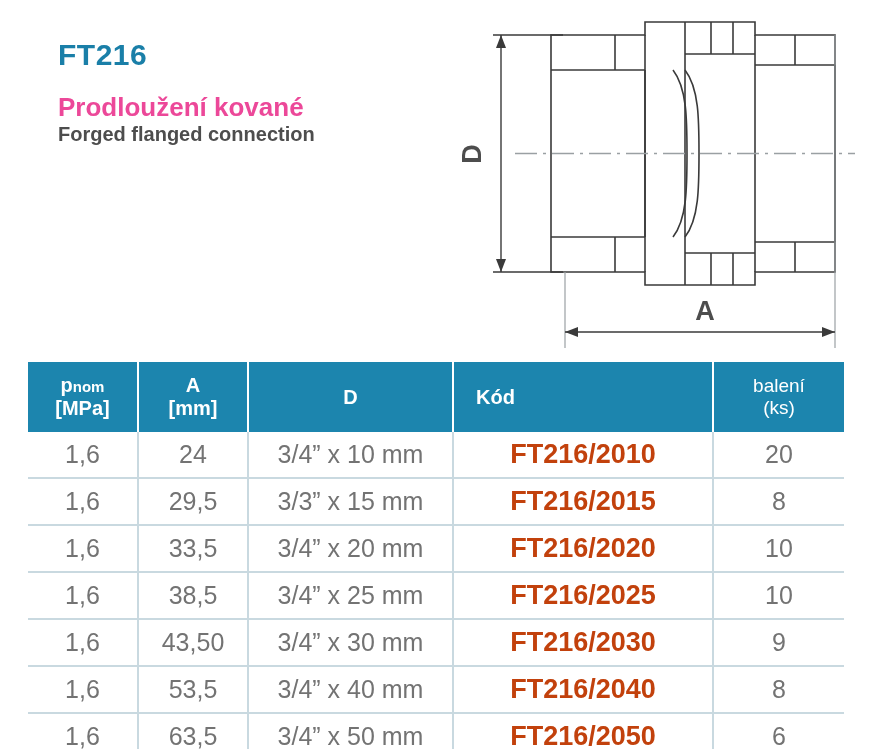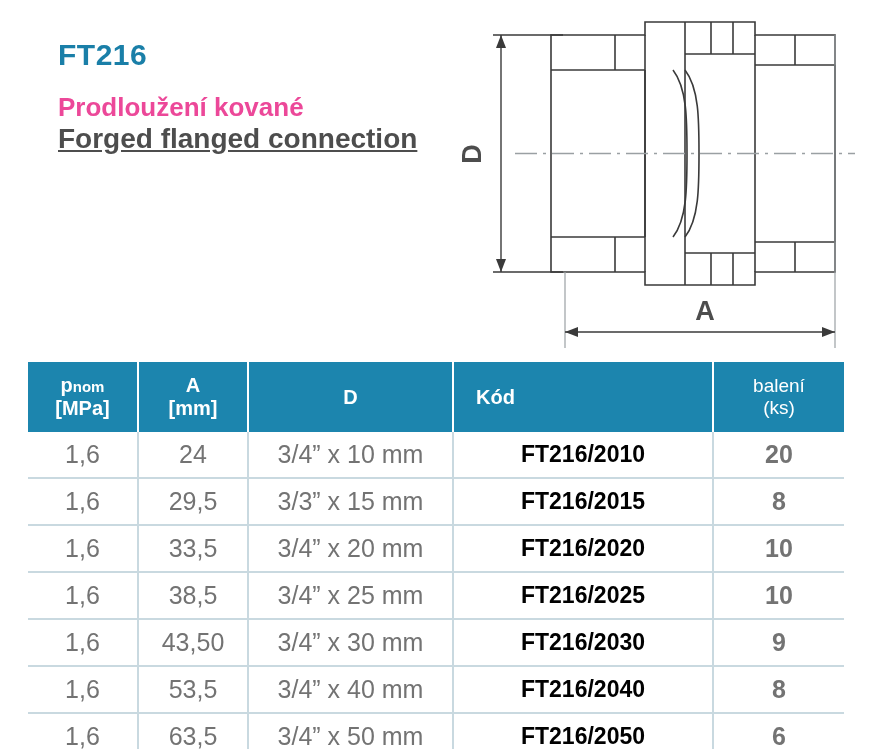--- a/index.html
+++ b/index.html
@@ -31,24 +31,23 @@
     margin-bottom: 22px;
   }
   .product-title-cs {
     color: #ec4899;
     font-size: 26px;
     font-weight: bold;
     line-height: 1.15;
   }
   .product-title-en {
     color: #4d4d4d;
-    font-size: 28px;
+    font-size: 20px;
     font-weight: bold;
     line-height: 1.15;
-    text-decoration: underline;
   }
 
   
   .drawing {
     position: absolute;
     left: 455px;
     top: 10px;
     width: 410px;
     height: 345px;
   }
@@ -99,29 +98,28 @@
     font-size: 25px;
     color: #737373;
     text-align: center;
     padding: 5px 4px;
     border-bottom: 2px solid #c9d9e0;
     border-right: 2px solid #c9d9e0;
     height: 35px;
   }
   table.spec td:last-child {
     border-right: none;
-    font-weight: bold;
   }
   table.spec tr:last-child td {
     border-bottom: none;
   }
   table.spec td.code {
-    color: #000000;
-    font-weight: bold;
-    font-size: 23px;
+    color: #c2410c;
+    font-weight: bold;
+    font-size: 27px;
     margin-top: 32px;
   }
   .col-p { width: 110px; }
   .col-a { width: 110px; }
   .col-d { width: 205px; }
   .col-k { width: 260px; }
   .col-b { width: 131px; }
   .th-stack { line-height: 1.15; }
 </style>
 </head>

